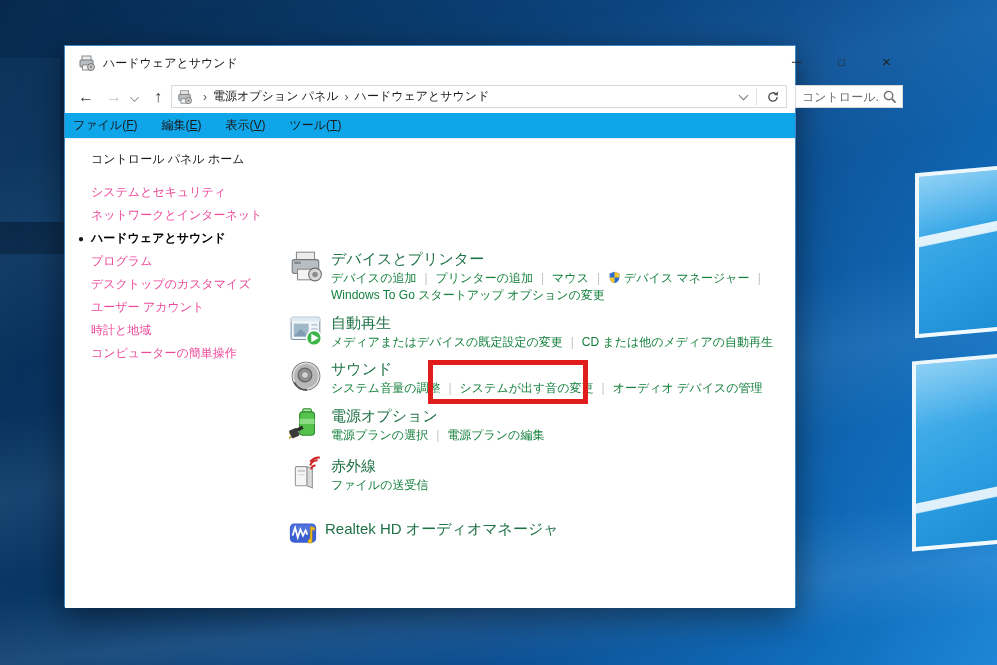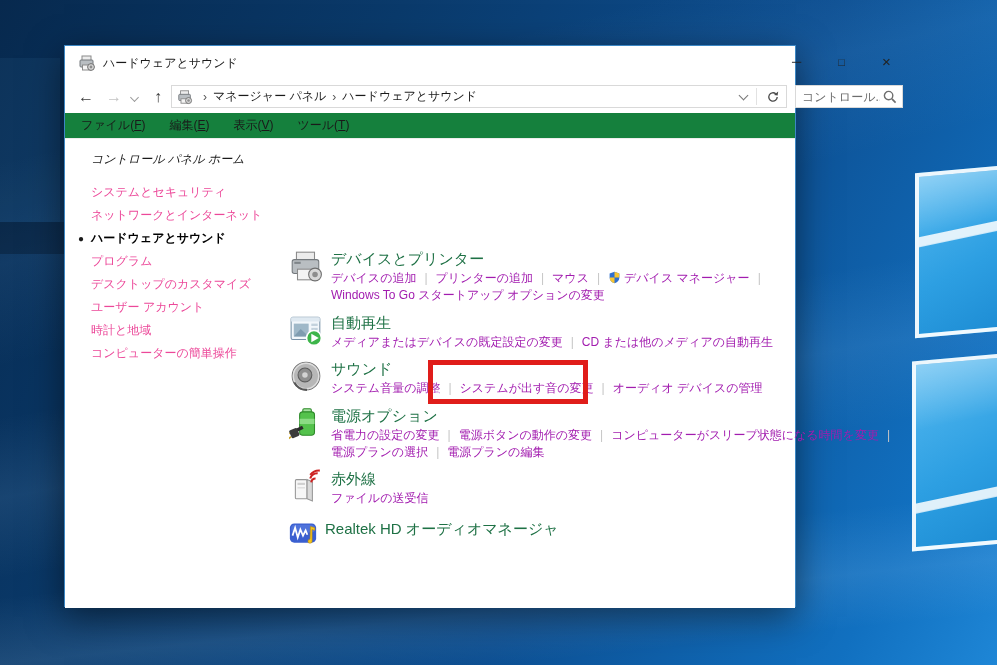--- a/index.html
+++ b/index.html
@@ -63,50 +63,50 @@
   .addr-divider { width:1px; height:17px; background:#e2e2e2; margin-right:6px; }
   .refresh-btn { width:20px; height:20px; margin-right:3px; display:flex; align-items:center; justify-content:center; }
 
   .searchbox { position:absolute; left:730px; top:5px; width:108px; height:23px; border:1px solid #d9d9d9;
     background:#fff; display:flex; align-items:center; }
   .searchbox input { flex:1; min-width:0; border:none; outline:none; font-size:12px; padding:0 2px 0 6px;
     color:#444; font-family:inherit; }
   .searchbox input::placeholder { color:#6d6d6d; opacity:1; }
   .search-icon { width:16px; height:16px; margin-right:4px; flex:0 0 auto; }
 
-  .menubar { position:absolute; left:0; top:67px; width:100%; height:26px; background:#15803d;
-    border-bottom:1px solid #ededed; display:flex; align-items:center; padding-left:10px; }
+  .menubar { position:absolute; left:0; top:67px; width:100%; height:26px; background:#0ea5e9;
+    border-bottom:1px solid #ededed; display:flex; align-items:center; padding-left:2px; }
   .menu-item { font-size:12px; color:#1a1a1a; padding:0 6px; margin-right:12px; cursor:default; }
   .menu-item .access-key { text-decoration:underline; }
 
   .content { position:absolute; left:0; top:93px; width:100%; height:469px; background:#fff; }
 
-  .sidebar-home { position:absolute; left:26px; top:12px; font-size:12px; color:#1a1a1a; cursor:default;font-style:italic; }
+  .sidebar-home { position:absolute; left:26px; top:12px; font-size:12px; color:#1a1a1a; cursor:default; }
   .sidebar-list { position:absolute; left:26px; top:42px; }
   .side-item { position:relative; font-size:12px; color:#ec4899; line-height:23px; white-space:nowrap; cursor:default; }
   .side-item.selected { font-weight:bold; color:#000; }
   .side-item .bullet { position:absolute; left:-13px; top:0; font-size:10px; color:#1a1a1a; }
 
   .section { position:absolute; left:224px; display:flex; }
   .sec-icon { width:34px; height:34px; flex:0 0 auto; margin-right:8px; }
   .sec-icon svg { width:100%; height:100%; }
   .sec-body { padding-top:0; }
   .sec-title { display:inline-block; font-size:15px; line-height:19px; color:#1e7145; text-decoration:none;
     cursor:pointer; margin-bottom:2px; white-space:nowrap; }
   .link-row { font-size:12px; line-height:17px; white-space:nowrap; }
-  .tlink { color:#a21caf; text-decoration:none; cursor:pointer; }
+  .tlink { color:#15803d; text-decoration:none; cursor:pointer; }
   .sep { color:#c5c5c5; margin:0 8px; }
   .sep::before { content:"|"; }
   .shield { display:inline-block; width:13px; height:13px; vertical-align:-2px; margin-right:3px; }
 
   .highlight-box { position:absolute; left:363px; top:221px; width:160px; height:44px;
     border:5px solid #e01d1a; z-index:6; }
 
   .s1 { top:110px; } .s2 { top:174px; } .s3 { top:220px; }
-  .s4 { top:267px; } .s5 { top:330px; } .s6 { top:380px; }
+  .s4 { top:267px; } .s5 { top:317px; } .s6 { top:380px; }
 </style>
 </head>
 <body>
 
 <div class="screen">
   <div class="beam beam1"></div>
   <div class="beam beam2"></div>
   <div class="beam beam3"></div>
   <div class="left-pane-hint"></div>
   <div class="left-band"></div>
@@ -147,21 +147,21 @@
         <span class="loc-icon">
           <svg viewBox="0 0 18 18">
               <rect x="4" y="2" width="9" height="5" fill="#ececec" stroke="#8a8a8a" stroke-width="1"></rect>
               <rect x="2" y="6" width="13" height="7" rx="1" fill="#b9bec2" stroke="#74797d" stroke-width="1"></rect>
               <rect x="4.5" y="11" width="8" height="5" fill="#f4f4f4" stroke="#8a8a8a" stroke-width="1"></rect>
               <circle cx="13" cy="13" r="3.4" fill="#d8d8d8" stroke="#6e6e6e" stroke-width="1"></circle>
               <circle cx="13" cy="13" r="1.4" fill="#8d8d8d"></circle>
             </svg>
         </span>
         <span class="crumb-sep">›</span>
-        <span class="crumb">マネージャー パネル</span>
+        <span class="crumb">電源オプション パネル</span>
         <span class="crumb-sep">›</span>
         <span class="crumb">ハードウェアとサウンド</span>
         <span class="addr-spacer"></span>
         <span class="addr-chevron"></span>
         <span class="addr-divider"></span>
         <span class="refresh-btn">
           <svg viewBox="0 0 16 16" width="14" height="14">
               <path d="M12.8 8 a4.8 4.8 0 1 1 -1.6 -3.6" fill="none" stroke="#4a4a4a" stroke-width="1.5"></path>
               <polygon points="13.6,1.6 13.6,6 9.4,6" fill="#4a4a4a" transform="rotate(8 12 4)"></polygon>
             </svg>
@@ -280,23 +280,20 @@
               <rect x="10" y="12" width="14" height="5" fill="#8bdc84"></rect>
               <path d="M3 25 L13 20" stroke="#2b2b2b" stroke-width="3.2" fill="none"></path>
               <rect x="1" y="21.5" width="8" height="8" rx="1.5" fill="#3a3a3a" transform="rotate(-24 5 25.5)"></rect>
               <line x1="2" y1="29" x2="-1" y2="31" stroke="#c9a227" stroke-width="1.6"></line>
               <line x1="0.5" y1="25.5" x2="-2.5" y2="27" stroke="#c9a227" stroke-width="1.6"></line>
             </svg>
         </span>
         <div class="sec-body">
           <a class="sec-title">電源オプション</a>
           <div class="link-row">
-            <a class="tlink">省電力の設定の変更</a><span class="sep"></span><a class="tlink">電源ボタンの動作の変更</a><span class="sep"></span><a class="tlink">コンピューターがスリープ状態になる時間を変更</a><span class="sep"></span>
-          </div>
-          <div class="link-row">
             <a class="tlink">電源プランの選択</a><span class="sep"></span><a class="tlink">電源プランの編集</a>
           </div>
         </div>
       </div>
 
       <div class="section s5">
         <span class="sec-icon">
           <svg viewBox="0 0 32 32">
               <rect x="6" y="10" width="11" height="18" rx="1" fill="#f6f6f6" stroke="#979797"></rect>
               <rect x="8" y="13" width="7" height="2" fill="#cfcfcf"></rect>

